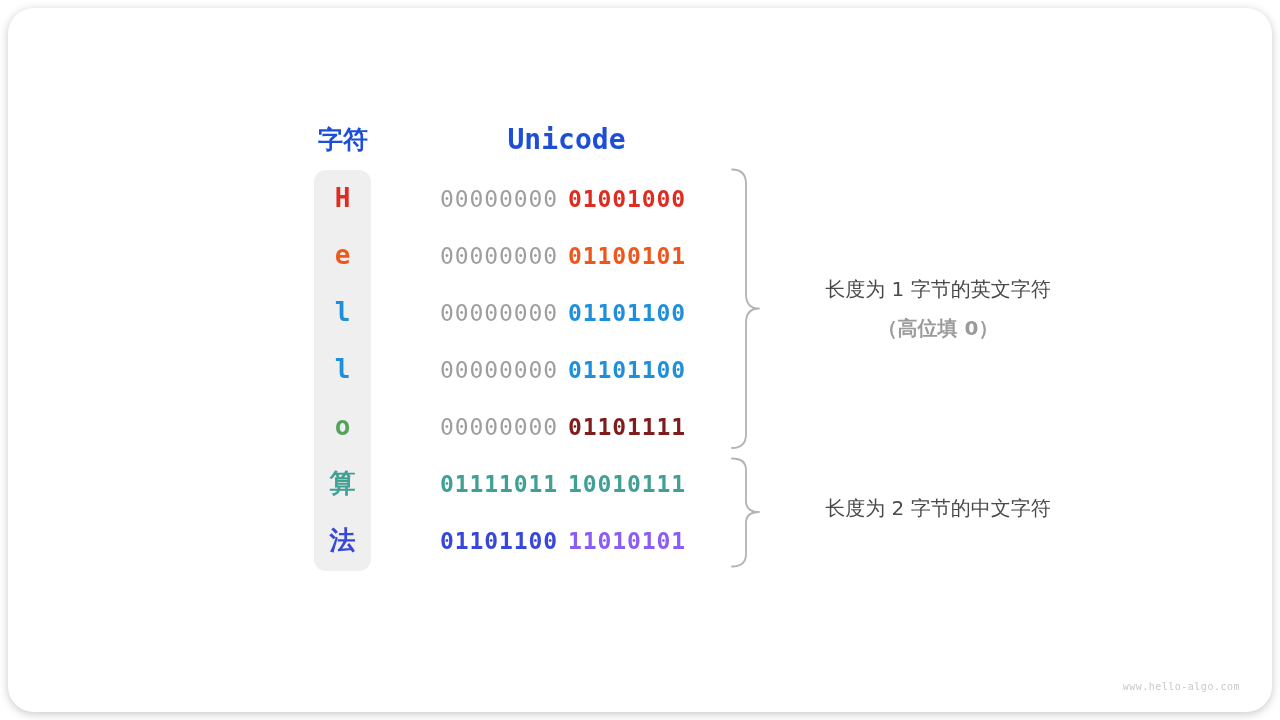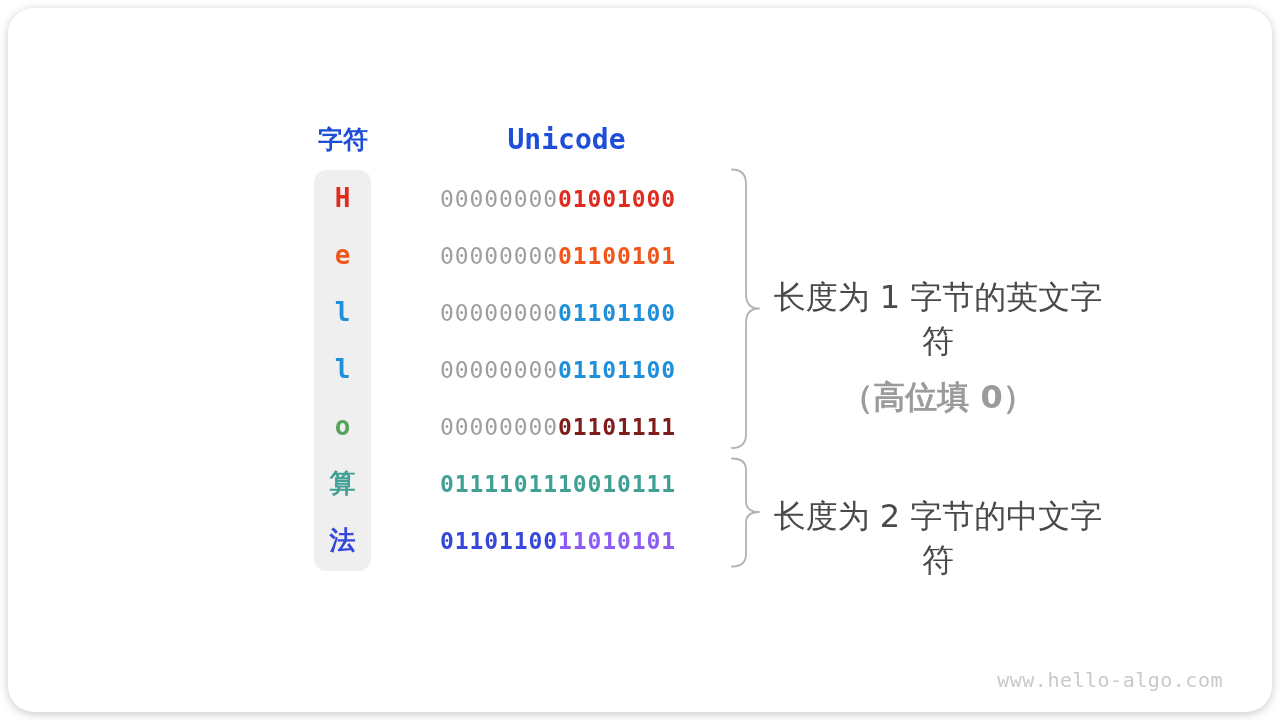--- a/index.html
+++ b/index.html
@@ -32,36 +32,36 @@
     font-family: "DejaVu Sans Mono", "DejaVu Sans", monospace;
     font-weight: bold; font-size: 26px; line-height: 57px;
   }
   .row .bin {
     position: absolute; left: 432px; white-space: nowrap;
     font-family: "DejaVu Sans Mono", "Liberation Mono", monospace;
     font-size: 23px; letter-spacing: 0.9px;
   }
   .row .bin span { font-weight: bold; }
   .row .bin span.reg { font-weight: normal; }
-  .row .bin .b2 { }
+  .row .bin .b2 { margin-left: 10px; }
 
   .brace { position: absolute; left: 720px; }
   .brace path { fill: none; stroke: #b3b3b3; stroke-width: 1.8;
     stroke-linecap: round; stroke-linejoin: round; }
 
   .annot { position: absolute; left: 757px; width: 346px; text-align: center;
-    font-size: 32px; color: #4a4a4a; }
+    font-size: 20px; color: #4a4a4a; }
   .annot-en { top: 268px; }
   .annot-en .sub { margin-top: 12px; color: #9b9b9b; font-weight: bold; }
   .annot-cn { top: 487px; }
 
   .watermark {
-    position: absolute; right: 49px; bottom: 20px;
+    position: absolute; right: 32px; bottom: 20px;
     font-family: "DejaVu Sans Mono", "Liberation Mono", monospace;
-    font-size: 20px; color: #c9c9c9; letter-spacing: 0.5px;
+    font-size: 10px; color: #c9c9c9; letter-spacing: 0.5px;
   }
 </style>
 </head>
 <body>
 
 <div class="card">
 
   <div class="col-header char-h">字符</div>
   <div class="col-header uni-h">Unicode</div>
 

